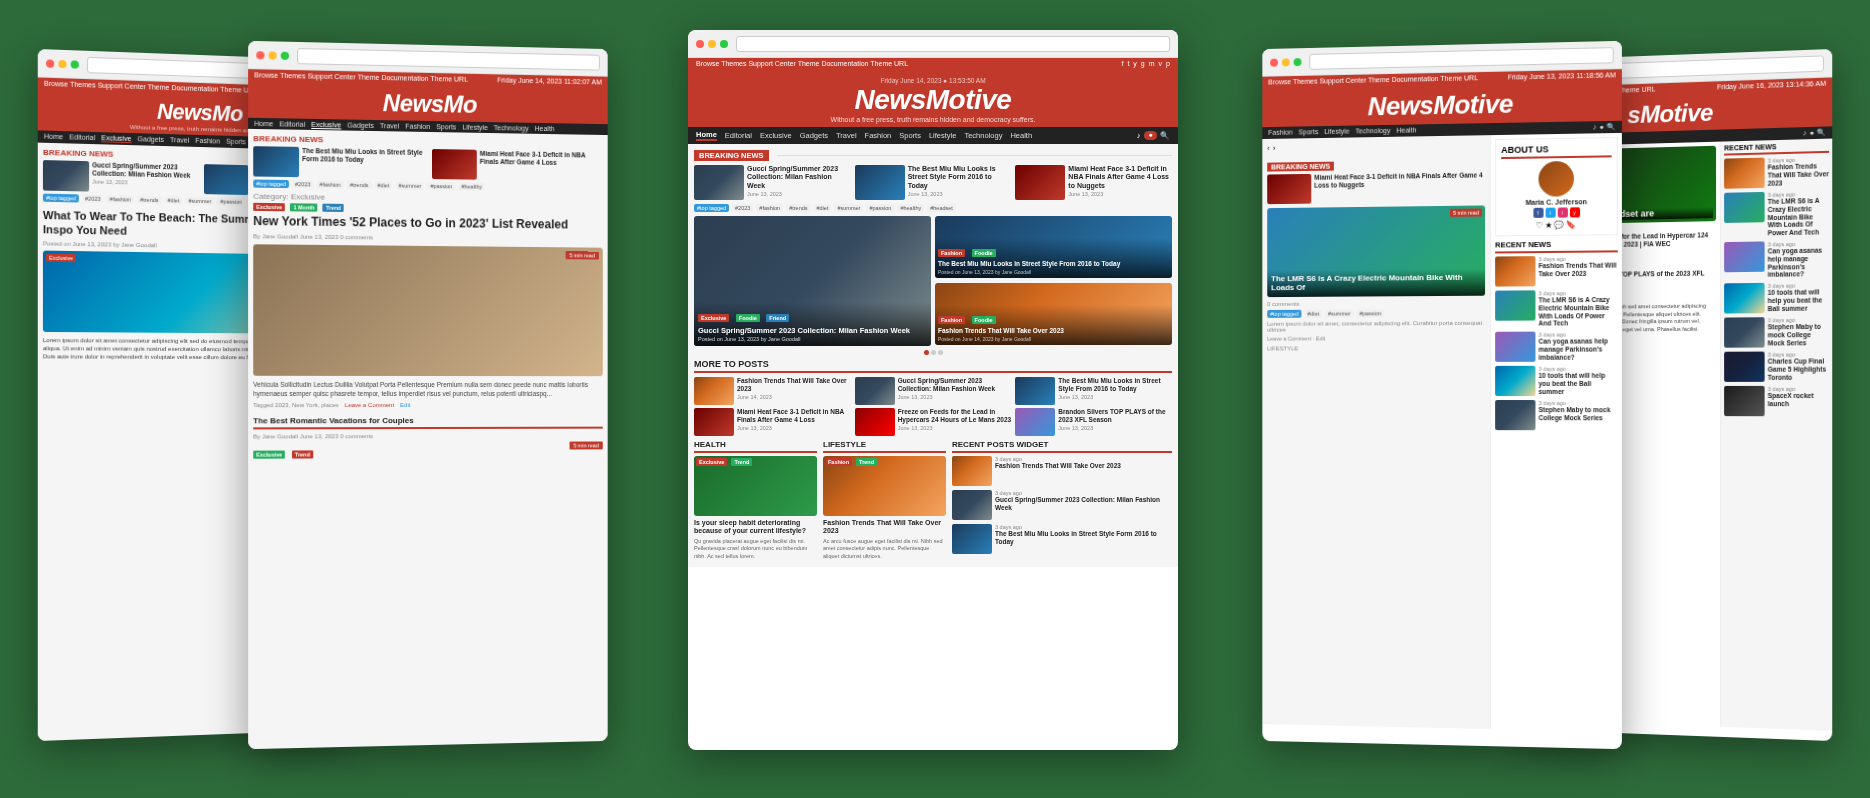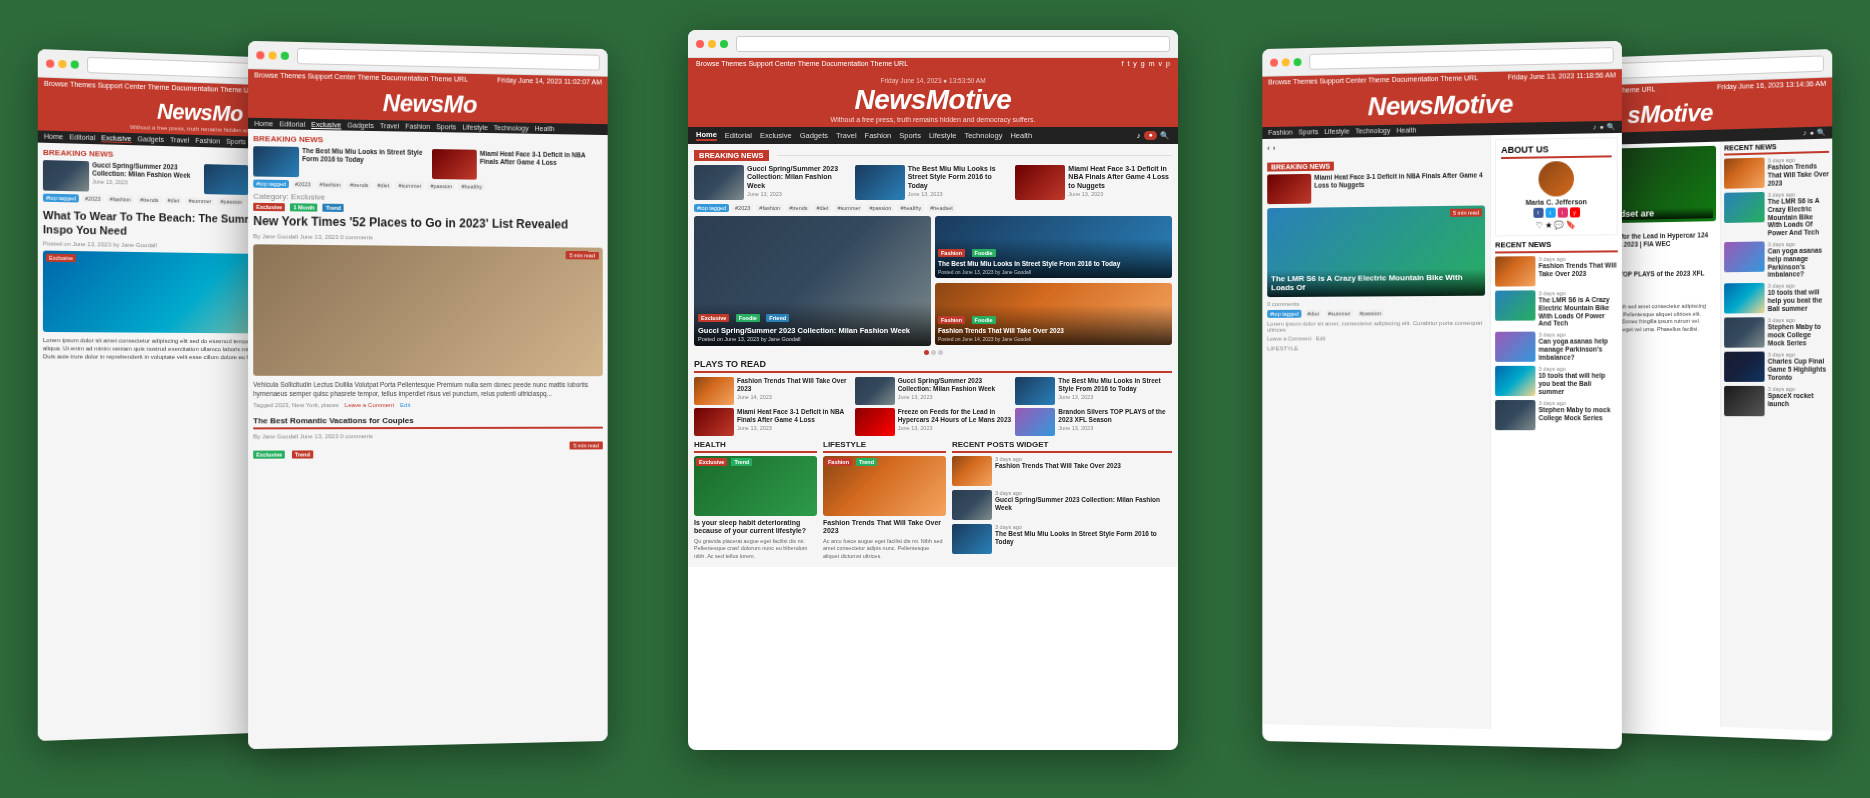--- a/index.html
+++ b/index.html
@@ -826,21 +826,21 @@
           </div>
         </div>
       </div>
 
       <div class="pagination-dots">
         <div class="dot active"></div>
         <div class="dot"></div>
         <div class="dot"></div>
       </div>
 
-      <div class="section-label">PLAYS TO READ</div>
+      <div class="section-label">MORE TO POSTS</div>
       <div class="more-read-row">
         <div class="more-read-item">
           <div class="mri-img img-fashion"></div>
           <div>
             <div class="mri-title">Fashion Trends That Will Take Over 2023</div>
             <div class="mri-date">June 14, 2023</div>
           </div>
         </div>
         <div class="more-read-item">
           <div class="mri-img img-gucci"></div>

